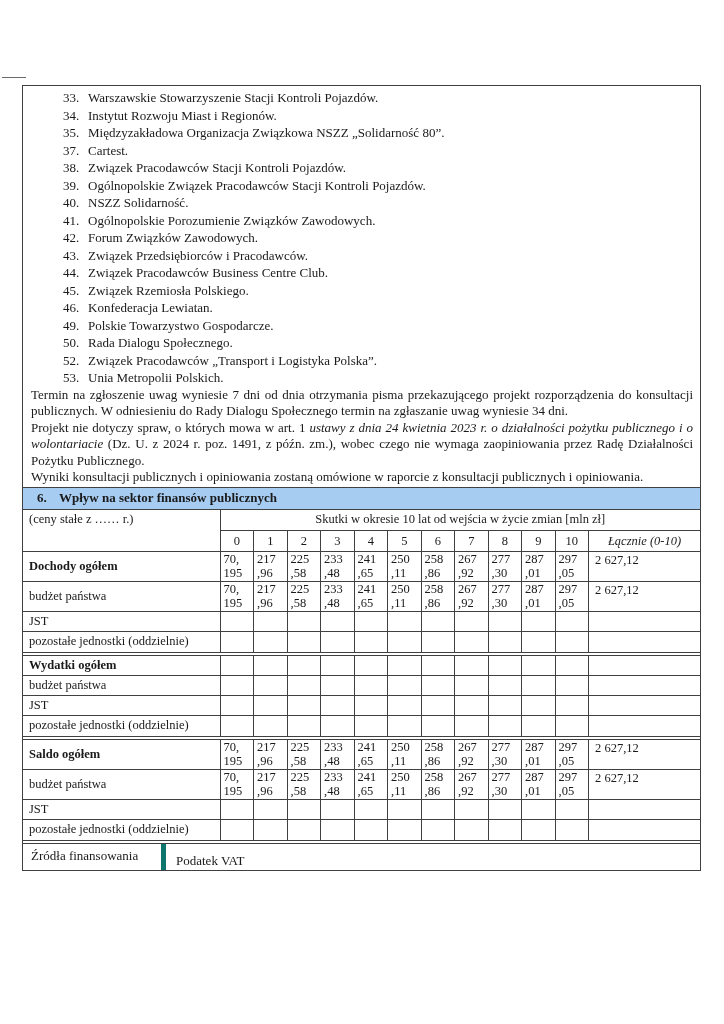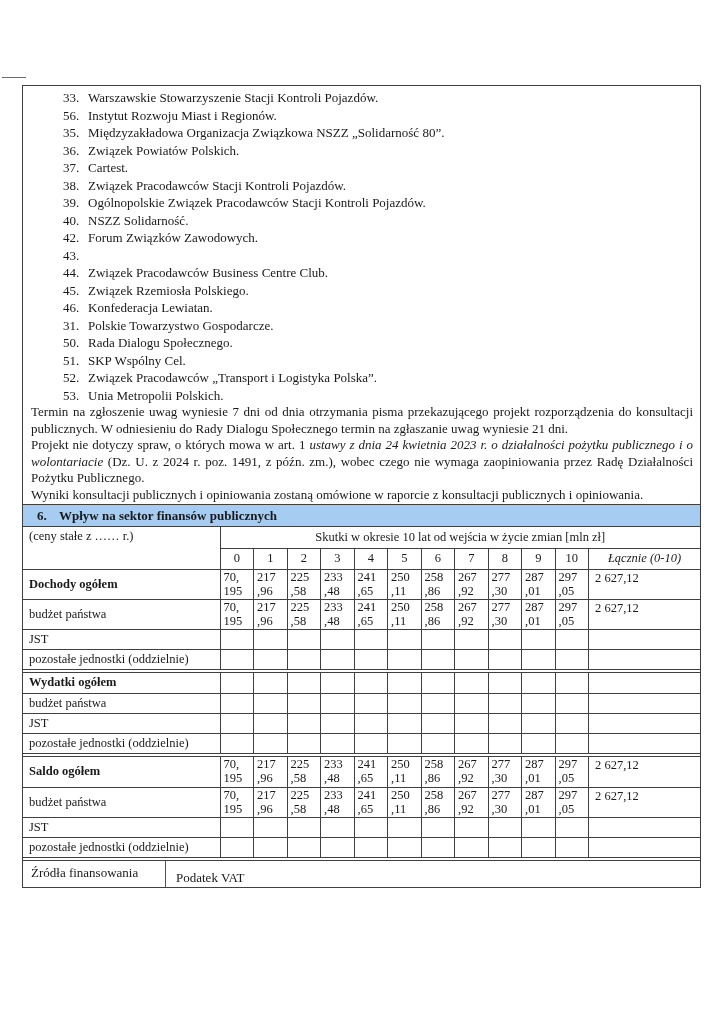--- a/index.html
+++ b/index.html
@@ -32,105 +32,102 @@
   table.ftable td { border:1px solid #404040; font-size:12.5px; overflow:hidden; }
   td.corner { vertical-align:top; padding:2px 2px 0 6px; }
   td.th-span { text-align:center; vertical-align:middle; font-size:13px; }
   td.yh { text-align:center; vertical-align:middle; font-size:13px; }
   td.th-total { font-style:italic; text-align:center; vertical-align:middle; font-size:12.5px; }
   td.lbl { padding:0 2px 0 6px; vertical-align:middle; }
   td.lbl.bold { font-weight:bold; }
   td.val { vertical-align:top; text-align:left; padding:0 1px 0 3px; line-height:14px; white-space:pre-line; }
   td.tot { vertical-align:top; text-align:left; padding:1px 1px 0 6px; }
   .sources { margin-top:2px; border-top:1px solid #404040; display:flex; height:26px; font-size:13px; }
-  .sources .sl { width:143px; flex:none; border-right:1px solid #0f766e; padding:4px 0 0 8px; box-sizing:border-box; }
+  .sources .sl { width:143px; flex:none; border-right:5px solid #0f766e; padding:4px 0 0 8px; box-sizing:border-box; }
   .sources .sv { padding:9px 0 0 10px; }
 </style>
 </head>
 <body>
 
 <div id="artifact-line"></div>
 
 <div id="content-box">
 
   <div class="text-section">
     <div class="olist" id="olist">
         <div class="li">
           <span class="num">33.</span>
           <span>Warszawskie Stowarzyszenie Stacji Kontroli Pojazdów.</span>
         </div>
         <div class="li">
-          <span class="num">56.</span>
+          <span class="num">34.</span>
           <span>Instytut Rozwoju Miast i Regionów.</span>
         </div>
         <div class="li">
           <span class="num">35.</span>
           <span>Międzyzakładowa Organizacja Związkowa NSZZ „Solidarność 80”.</span>
         </div>
         <div class="li">
-          <span class="num">36.</span>
-          <span>Związek Powiatów Polskich.</span>
-        </div>
-        <div class="li">
           <span class="num">37.</span>
           <span>Cartest.</span>
         </div>
         <div class="li">
           <span class="num">38.</span>
           <span>Związek Pracodawców Stacji Kontroli Pojazdów.</span>
         </div>
         <div class="li">
           <span class="num">39.</span>
           <span>Ogólnopolskie Związek Pracodawców Stacji Kontroli Pojazdów.</span>
         </div>
         <div class="li">
           <span class="num">40.</span>
           <span>NSZZ Solidarność.</span>
         </div>
         <div class="li">
+          <span class="num">41.</span>
+          <span>Ogólnopolskie Porozumienie Związków Zawodowych.</span>
+        </div>
+        <div class="li">
           <span class="num">42.</span>
           <span>Forum Związków Zawodowych.</span>
         </div>
         <div class="li">
           <span class="num">43.</span>
+          <span>Związek Przedsiębiorców i Pracodawców.</span>
         </div>
         <div class="li">
           <span class="num">44.</span>
           <span>Związek Pracodawców Business Centre Club.</span>
         </div>
         <div class="li">
           <span class="num">45.</span>
           <span>Związek Rzemiosła Polskiego.</span>
         </div>
         <div class="li">
           <span class="num">46.</span>
           <span>Konfederacja Lewiatan.</span>
         </div>
         <div class="li">
-          <span class="num">31.</span>
+          <span class="num">49.</span>
           <span>Polskie Towarzystwo Gospodarcze.</span>
         </div>
         <div class="li">
           <span class="num">50.</span>
           <span>Rada Dialogu Społecznego.</span>
         </div>
         <div class="li">
-          <span class="num">51.</span>
-          <span>SKP Wspólny Cel.</span>
-        </div>
-        <div class="li">
           <span class="num">52.</span>
           <span>Związek Pracodawców „Transport i Logistyka Polska”.</span>
         </div>
         <div class="li">
           <span class="num">53.</span>
           <span>Unia Metropolii Polskich.</span>
         </div>
       </div>
-    <p class="para"><span>Termin na zgłoszenie uwag wyniesie </span><b>7 dni</b><span> od dnia otrzymania pisma przekazującego projekt rozporządzenia do konsultacji publicznych. W odniesieniu do Rady Dialogu Społecznego termin na zgłaszanie uwag wyniesie </span><b>21 dni.</b></p>
+    <p class="para"><span>Termin na zgłoszenie uwag wyniesie </span><b>7 dni</b><span> od dnia otrzymania pisma przekazującego projekt rozporządzenia do konsultacji publicznych. W odniesieniu do Rady Dialogu Społecznego termin na zgłaszanie uwag wyniesie </span><b>34 dni.</b></p>
     <p class="para"><span>Projekt nie dotyczy spraw, o których mowa w art. 1 </span><i>ustawy z dnia 24 kwietnia 2023 r. o działalności pożytku publicznego i o wolontariacie</i><span> (Dz. U. z 2024 r. poz. 1491, z późn. zm.), wobec czego nie wymaga zaopiniowania przez Radę Działalności Pożytku Publicznego.</span></p>
     <p class="para single">Wyniki konsultacji publicznych i opiniowania zostaną omówione w raporcie z konsultacji publicznych i opiniowania.</p>
   </div>
 
   <div class="sec-bar" id="sec-bar" style="background: rgb(166, 204, 242);">
     <span class="no">6.</span>
     <span>Wpływ na sektor finansów publicznych</span>
   </div>
 
   <div class="twrap" id="t-main">

